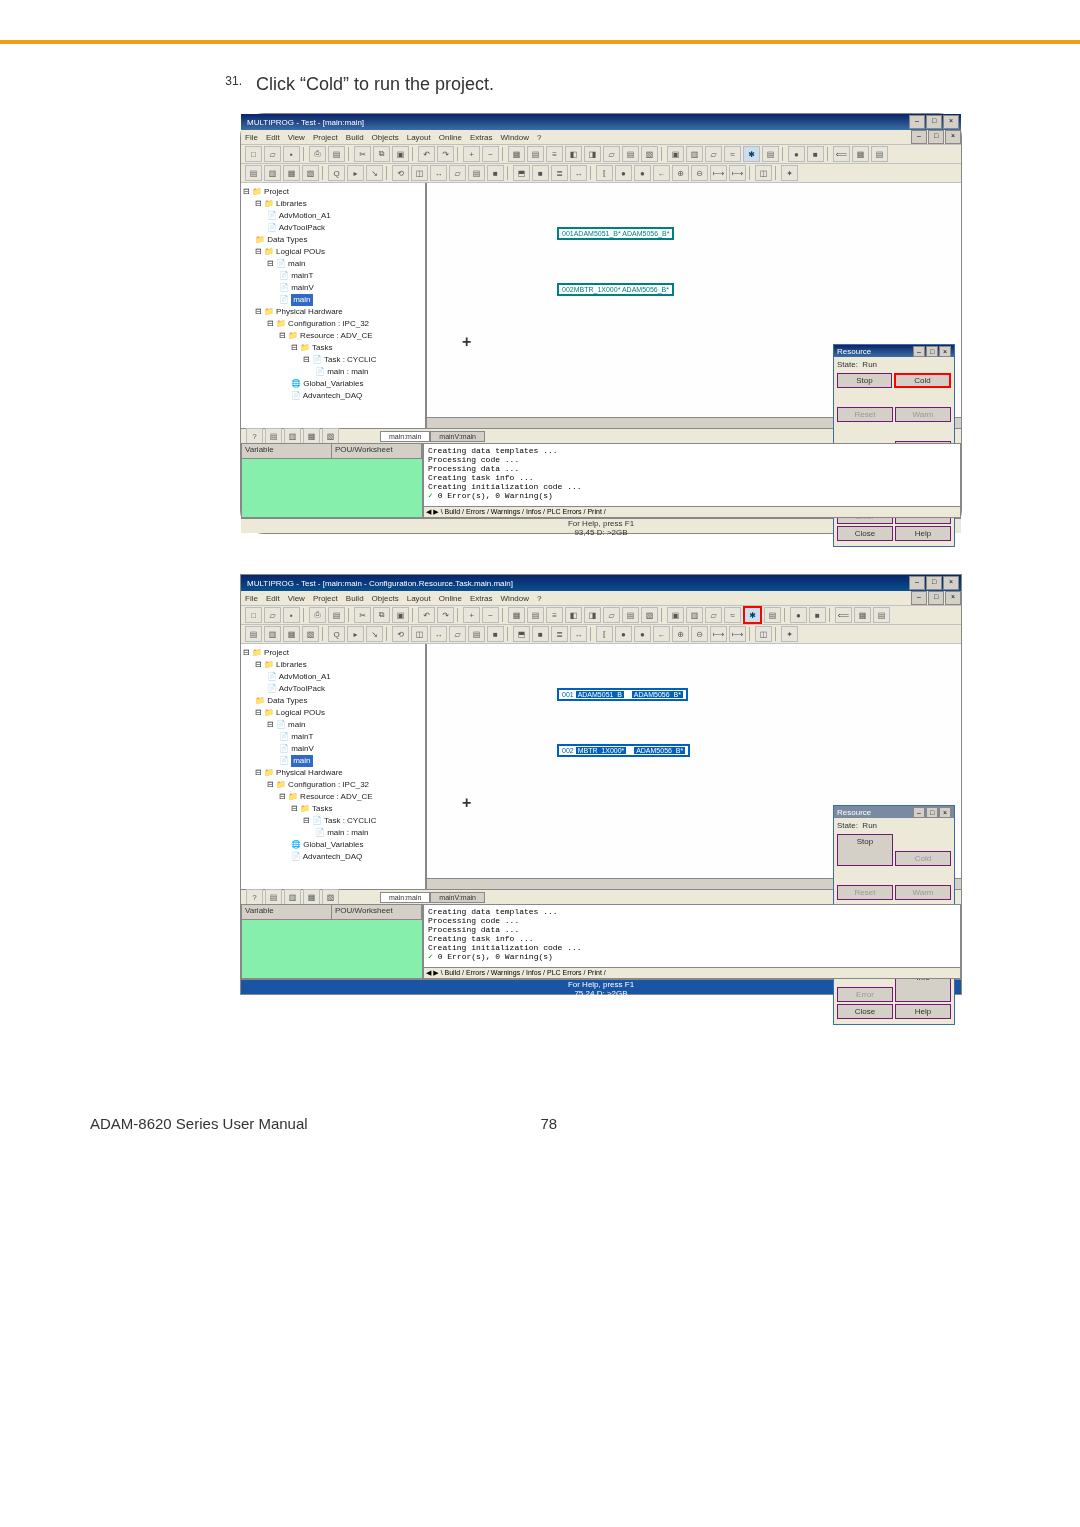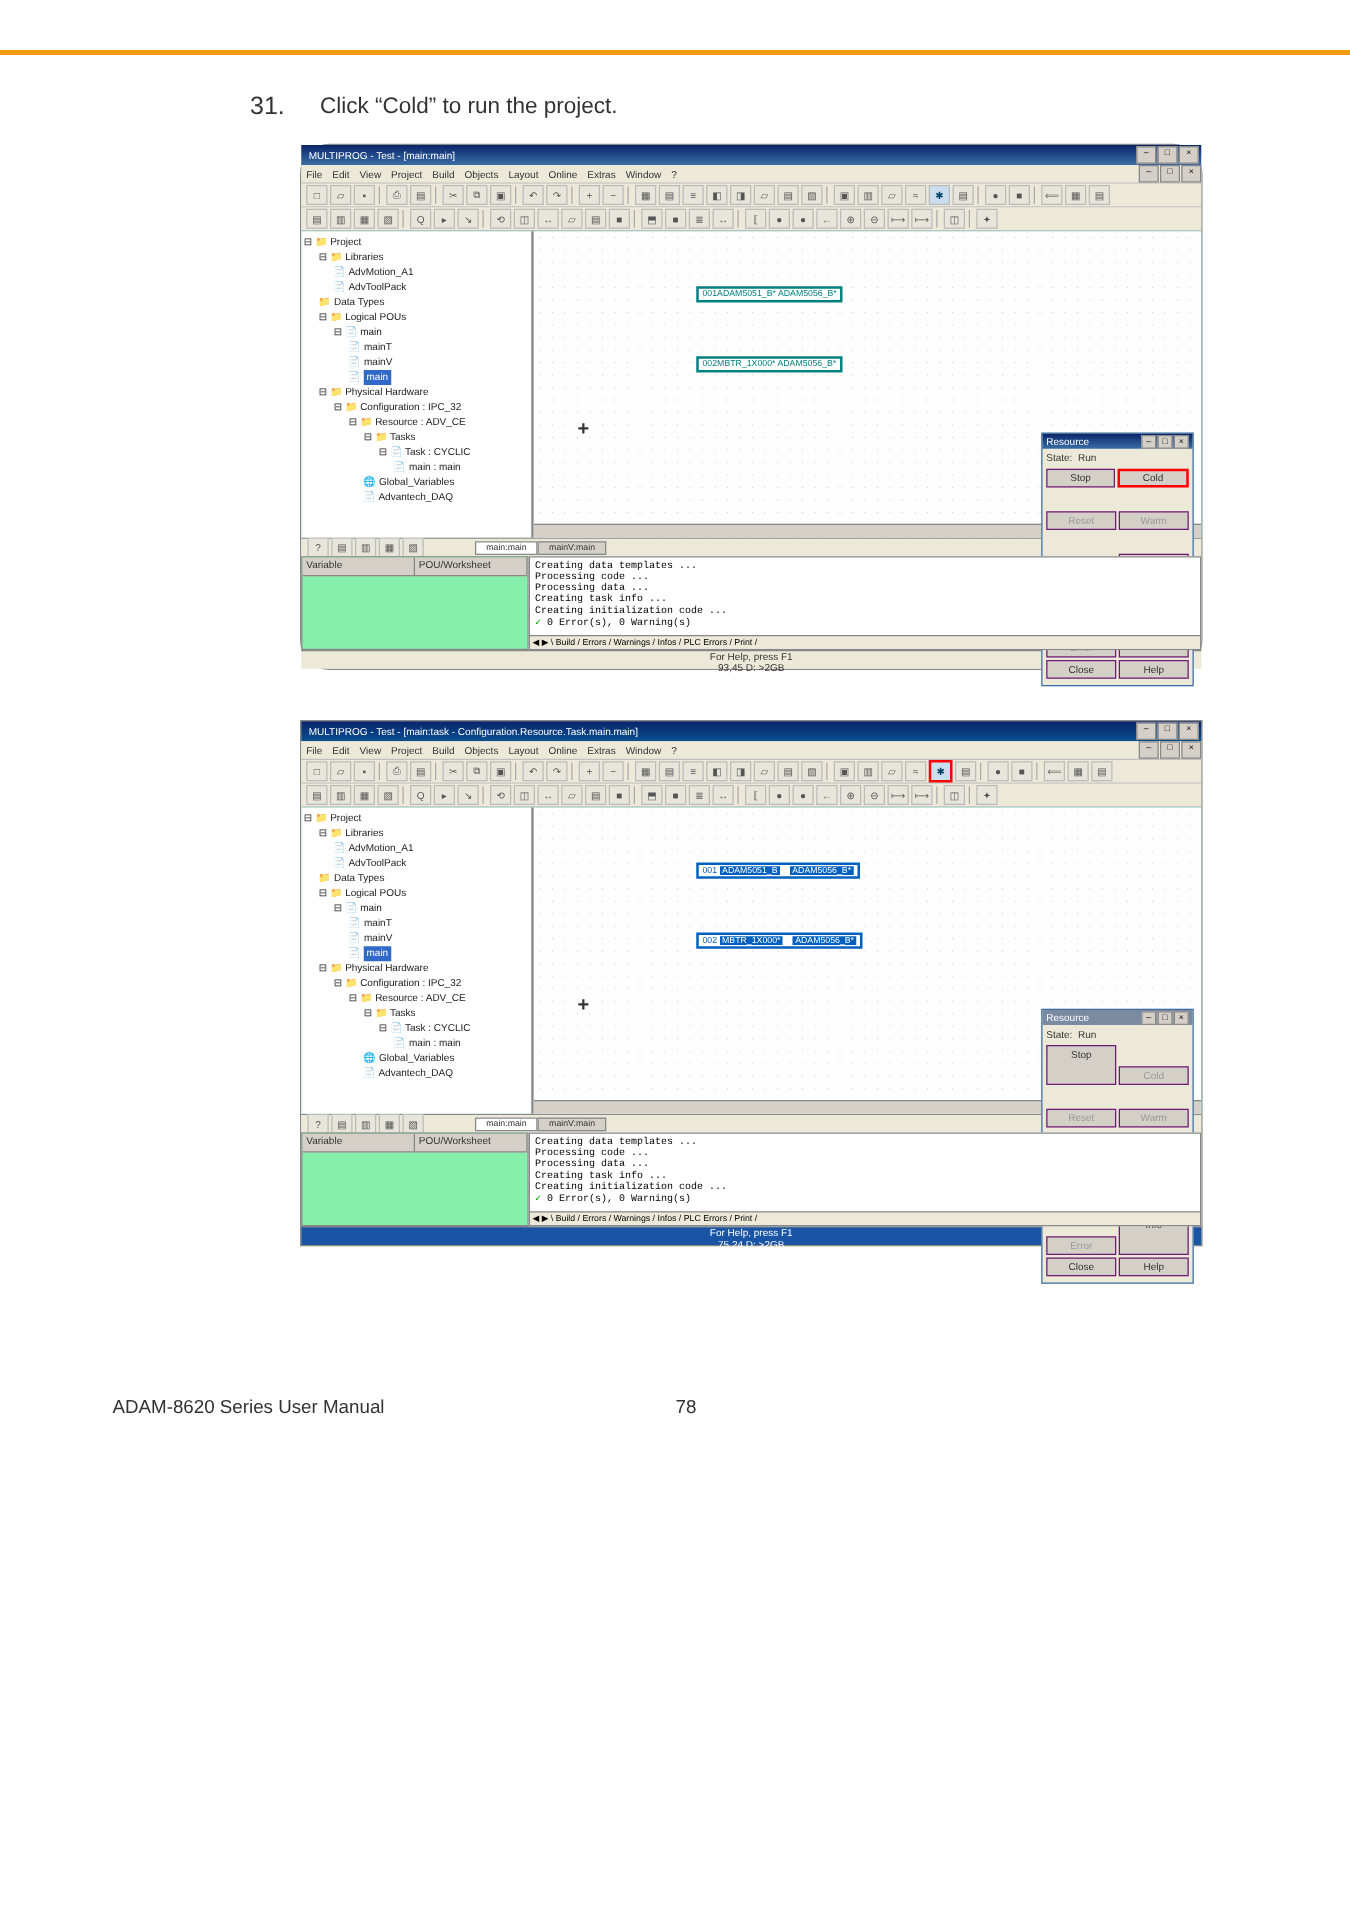--- a/index.html
+++ b/index.html
@@ -17,21 +17,22 @@
   .content {
     padding: 30px 90px 30px 200px;
   }
   .step {
     display: flex;
     margin-bottom: 18px;
   }
   .step-num {
     width: 42px;
     flex-shrink: 0;
-    font-size: 20px;
+    font-size: 12px;
+    text-align: right;
     padding-right: 14px;
   }
   .step-text {
     font-size: 18px;
   }
   .screenshot {
     margin: 10px 0 40px 40px;
     border: 1px solid #888;
     width: 720px;
     background: #ece9d8;
@@ -88,21 +89,21 @@
     display: flex;
     align-items: center;
     justify-content: center;
     font-size: 8px;
     color: #555;
   }
   .tb-sep { width: 2px; height: 14px; border-left: 1px solid #aaa; margin: 0 2px; }
   .workspace {
     display: flex;
     height: 245px;
-    background: #14b8a6;
+    background: #14532d;
   }
   .tree-pane {
     width: 180px;
     border-right: 2px solid #888;
     background: #fff;
     font-size: 8px;
     color: #222;
     padding: 3px 2px;
     overflow: hidden;
     position: relative;
@@ -454,21 +455,21 @@
 
     <div class="statusbar">
       <span>For Help, press F1</span>
       <span>93,45  D: &gt;2GB</span>
     </div>
   </div>
 
 
   <div class="screenshot" style="position:relative;">
     <div class="titlebar hl">
-      <div class="ttxt">MULTIPROG - Test - [main:task - Configuration.Resource.Task.main.main]</div>
+      <div class="ttxt">MULTIPROG - Test - [main:main - Configuration.Resource.Task.main.main]</div>
       <div class="winbtns">
         <div class="winbtn">–</div>
         <div class="winbtn">□</div>
         <div class="winbtn">×</div>
       </div>
     </div>
     <div class="menubar">
       <span>File</span>
       <span>Edit</span>
       <span>View</span>

